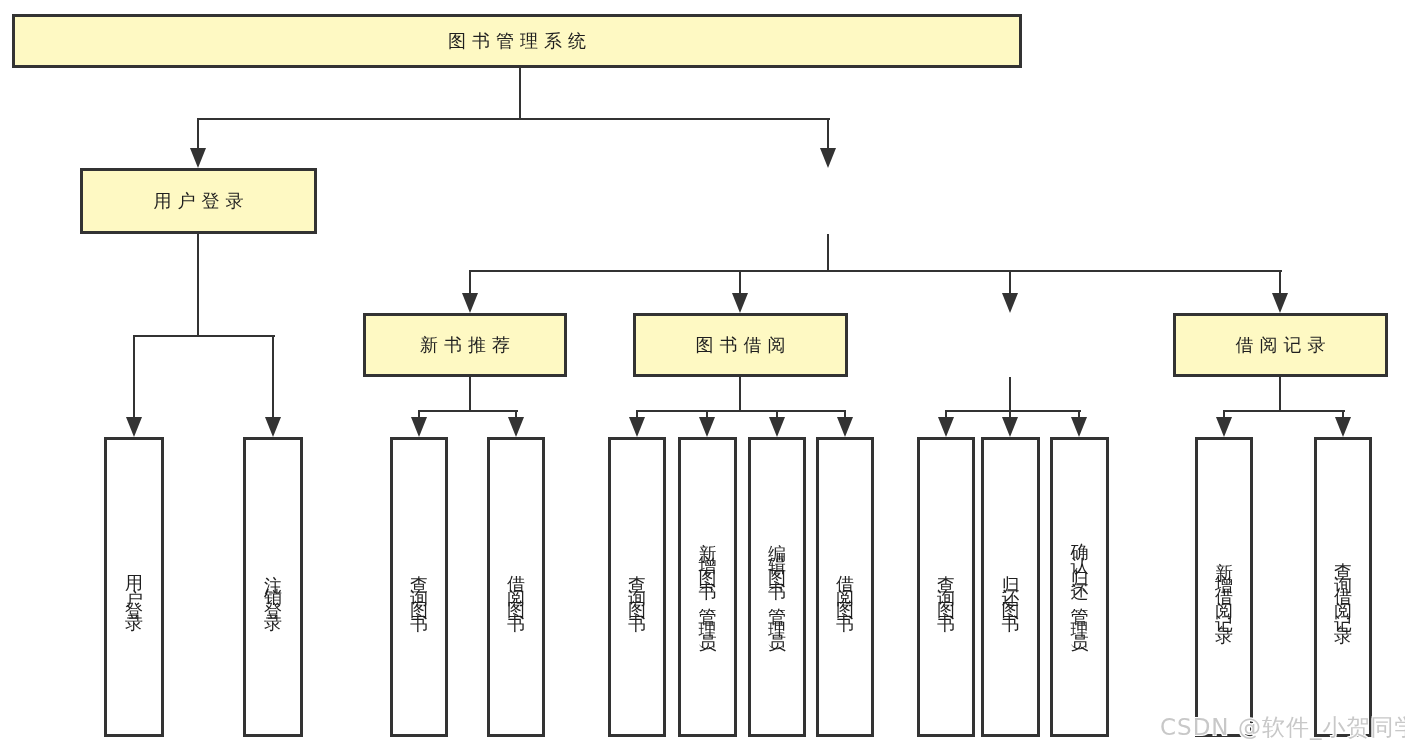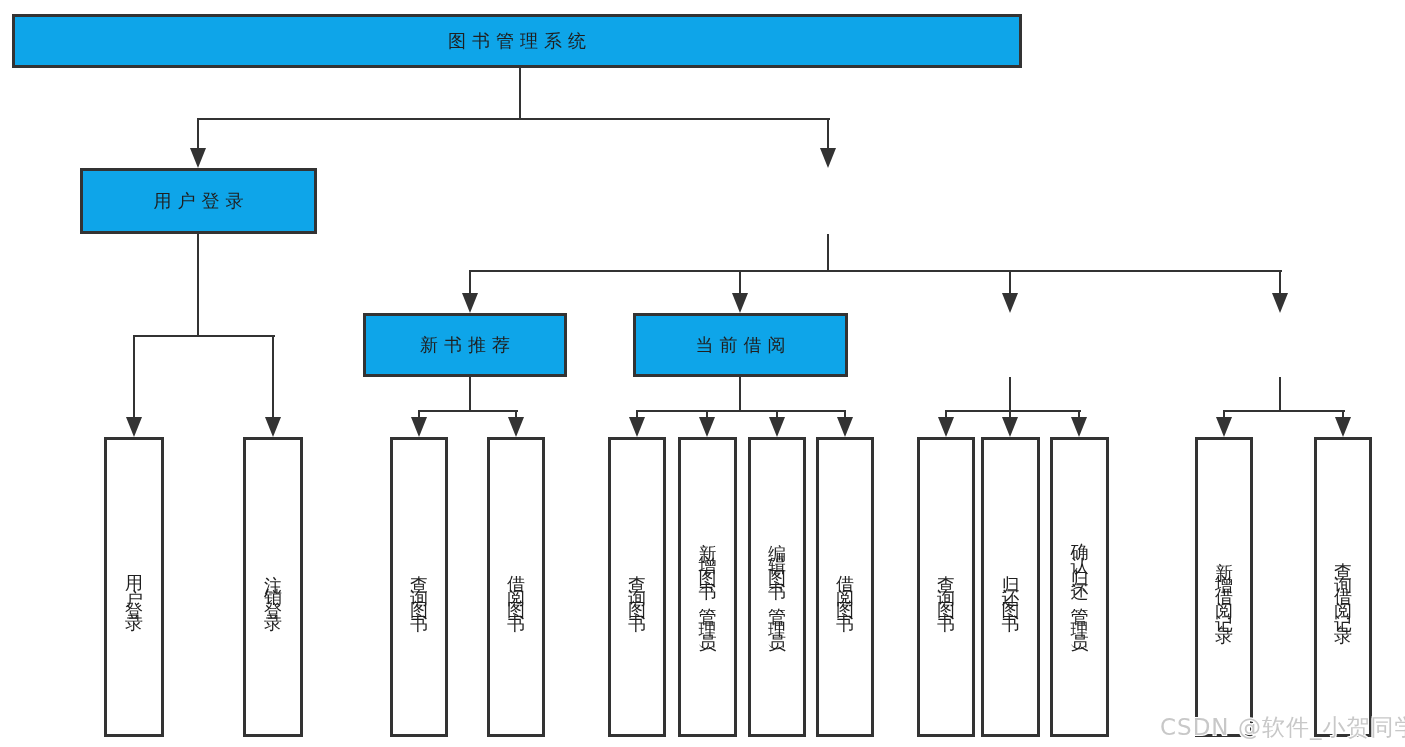--- a/index.html
+++ b/index.html
@@ -1,21 +1,21 @@
 <!DOCTYPE html>
 <html><head>
 <meta charset="utf-8">
 <style>
   html,body{margin:0;padding:0;background:#ffffff;}
   #canvas{
     position:relative;width:1405px;height:747px;background:#ffffff;overflow:hidden;
     font-family:"DejaVu Sans","Liberation Sans",sans-serif;color:#1f1f1f;
   }
   .box{
-    position:absolute;box-sizing:border-box;border:3px solid #333333;background:#0ea5e9;
+    position:absolute;box-sizing:border-box;border:3px solid #333333;background:#fef9c3;
     display:flex;align-items:center;justify-content:center;
     font-size:18px;letter-spacing:6px;text-indent:6px;white-space:nowrap;
   }
   .vbox{
     position:absolute;box-sizing:border-box;border:3px solid #333333;background:#ffffff;
     display:flex;align-items:center;justify-content:center;top:437px;height:300px;
   }
   .vbox .vtext{
     writing-mode:vertical-rl;text-orientation:mixed;
     font-size:18px;letter-spacing:13px;line-height:1;white-space:nowrap;
@@ -69,21 +69,24 @@
   <div class="tri" style="left:732px;top:293px;"></div>
   <div class="vline" style="left:1009px;top:270px;height:25px;"></div>
   <div class="tri" style="left:1002px;top:293px;"></div>
   <div class="vline" style="left:1279px;top:270px;height:25px;"></div>
   <div class="tri" style="left:1272px;top:293px;"></div>
 
   <div class="box" style="left:363px;top:313px;width:204px;height:64px;">
     <span>新书推荐</span>
   </div>
   <div class="box" style="left:633px;top:313px;width:215px;height:64px;">
-    <span>当前借阅</span>
+    <span>图书借阅</span>
+  </div>
+  <div class="box" style="left:1173px;top:313px;width:215px;height:64px;">
+    <span>借阅记录</span>
   </div>
 
   <div class="vline" style="left:469px;top:377px;height:34px;"></div>
   <div class="hline" style="left:418px;top:410px;width:100px;"></div>
   <div class="vline" style="left:418px;top:410px;height:9px;"></div>
   <div class="tri" style="left:411px;top:417px;"></div>
   <div class="vline" style="left:515px;top:410px;height:9px;"></div>
   <div class="tri" style="left:508px;top:417px;"></div>
 
   <div class="vline" style="left:739px;top:377px;height:34px;"></div>

